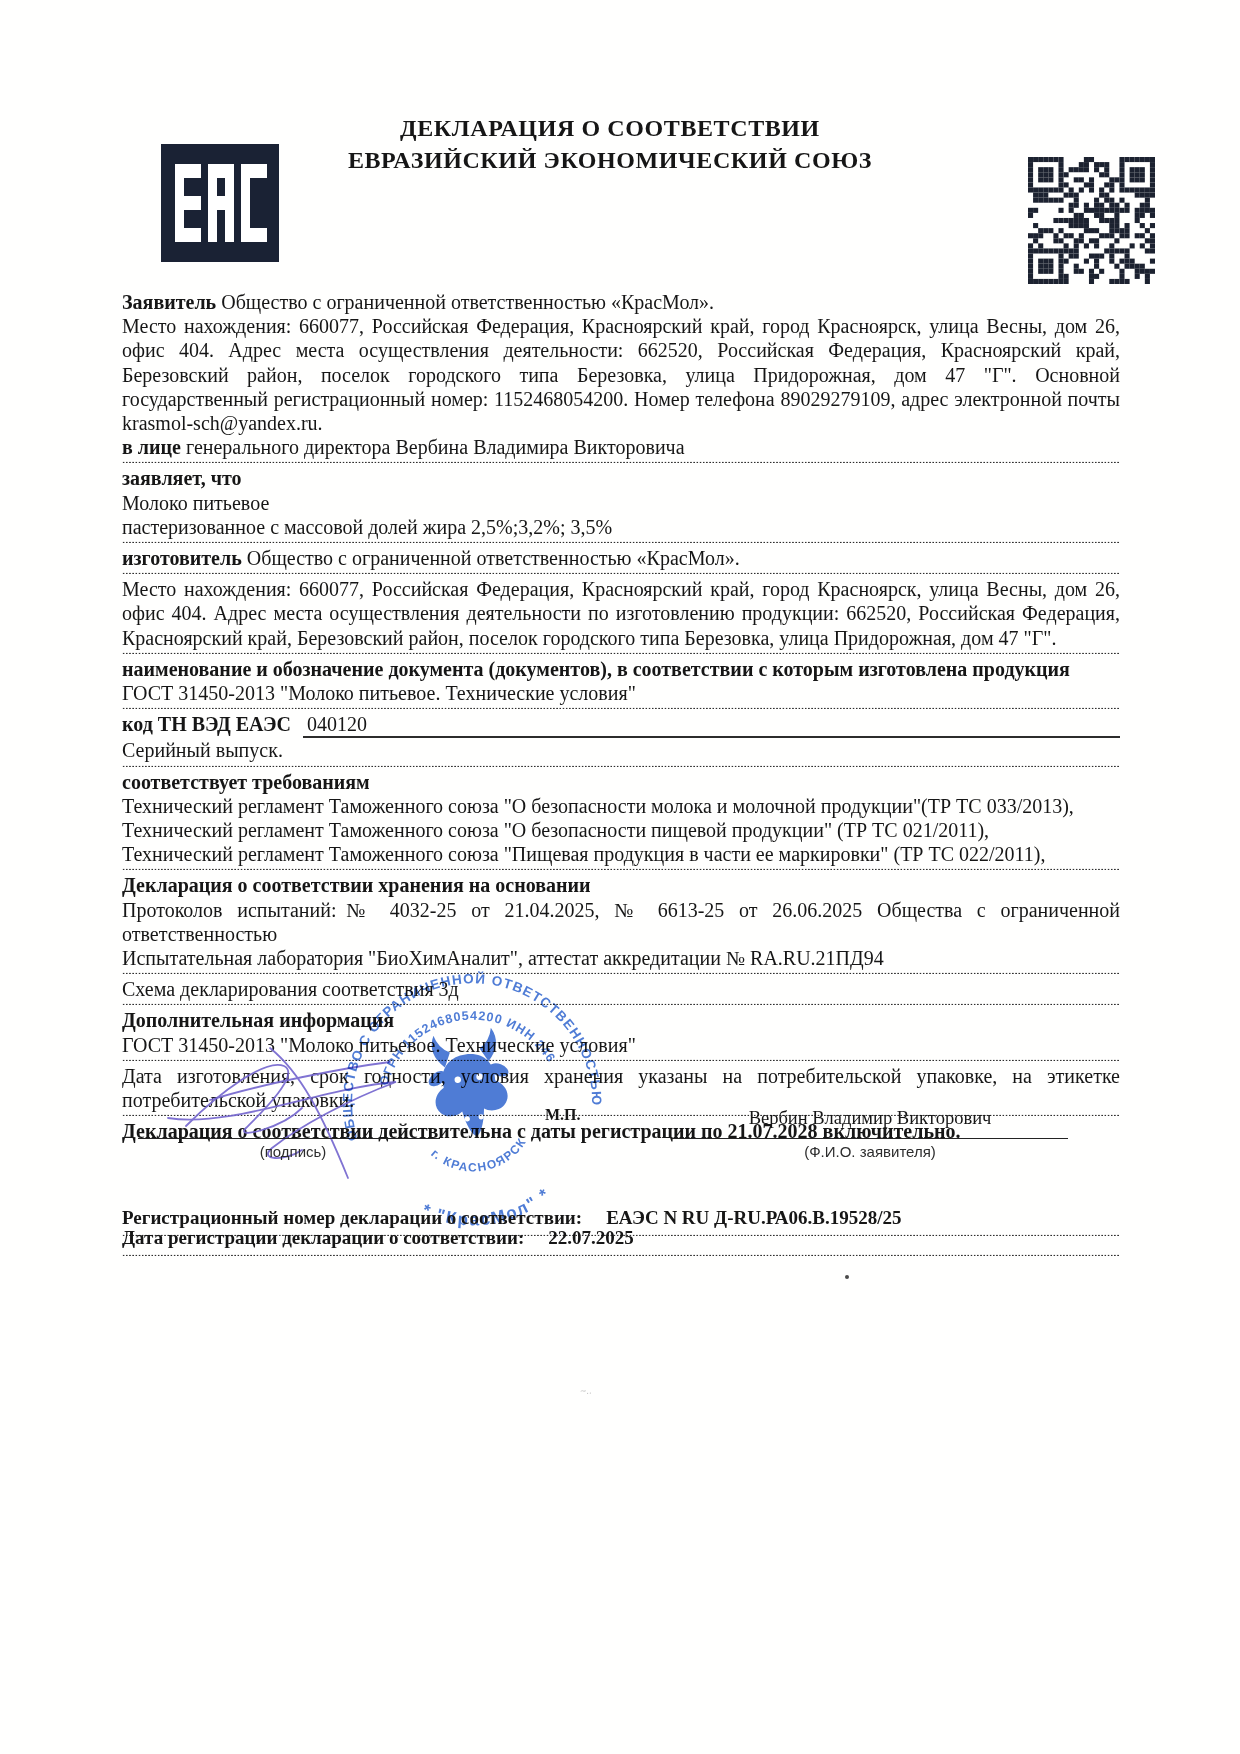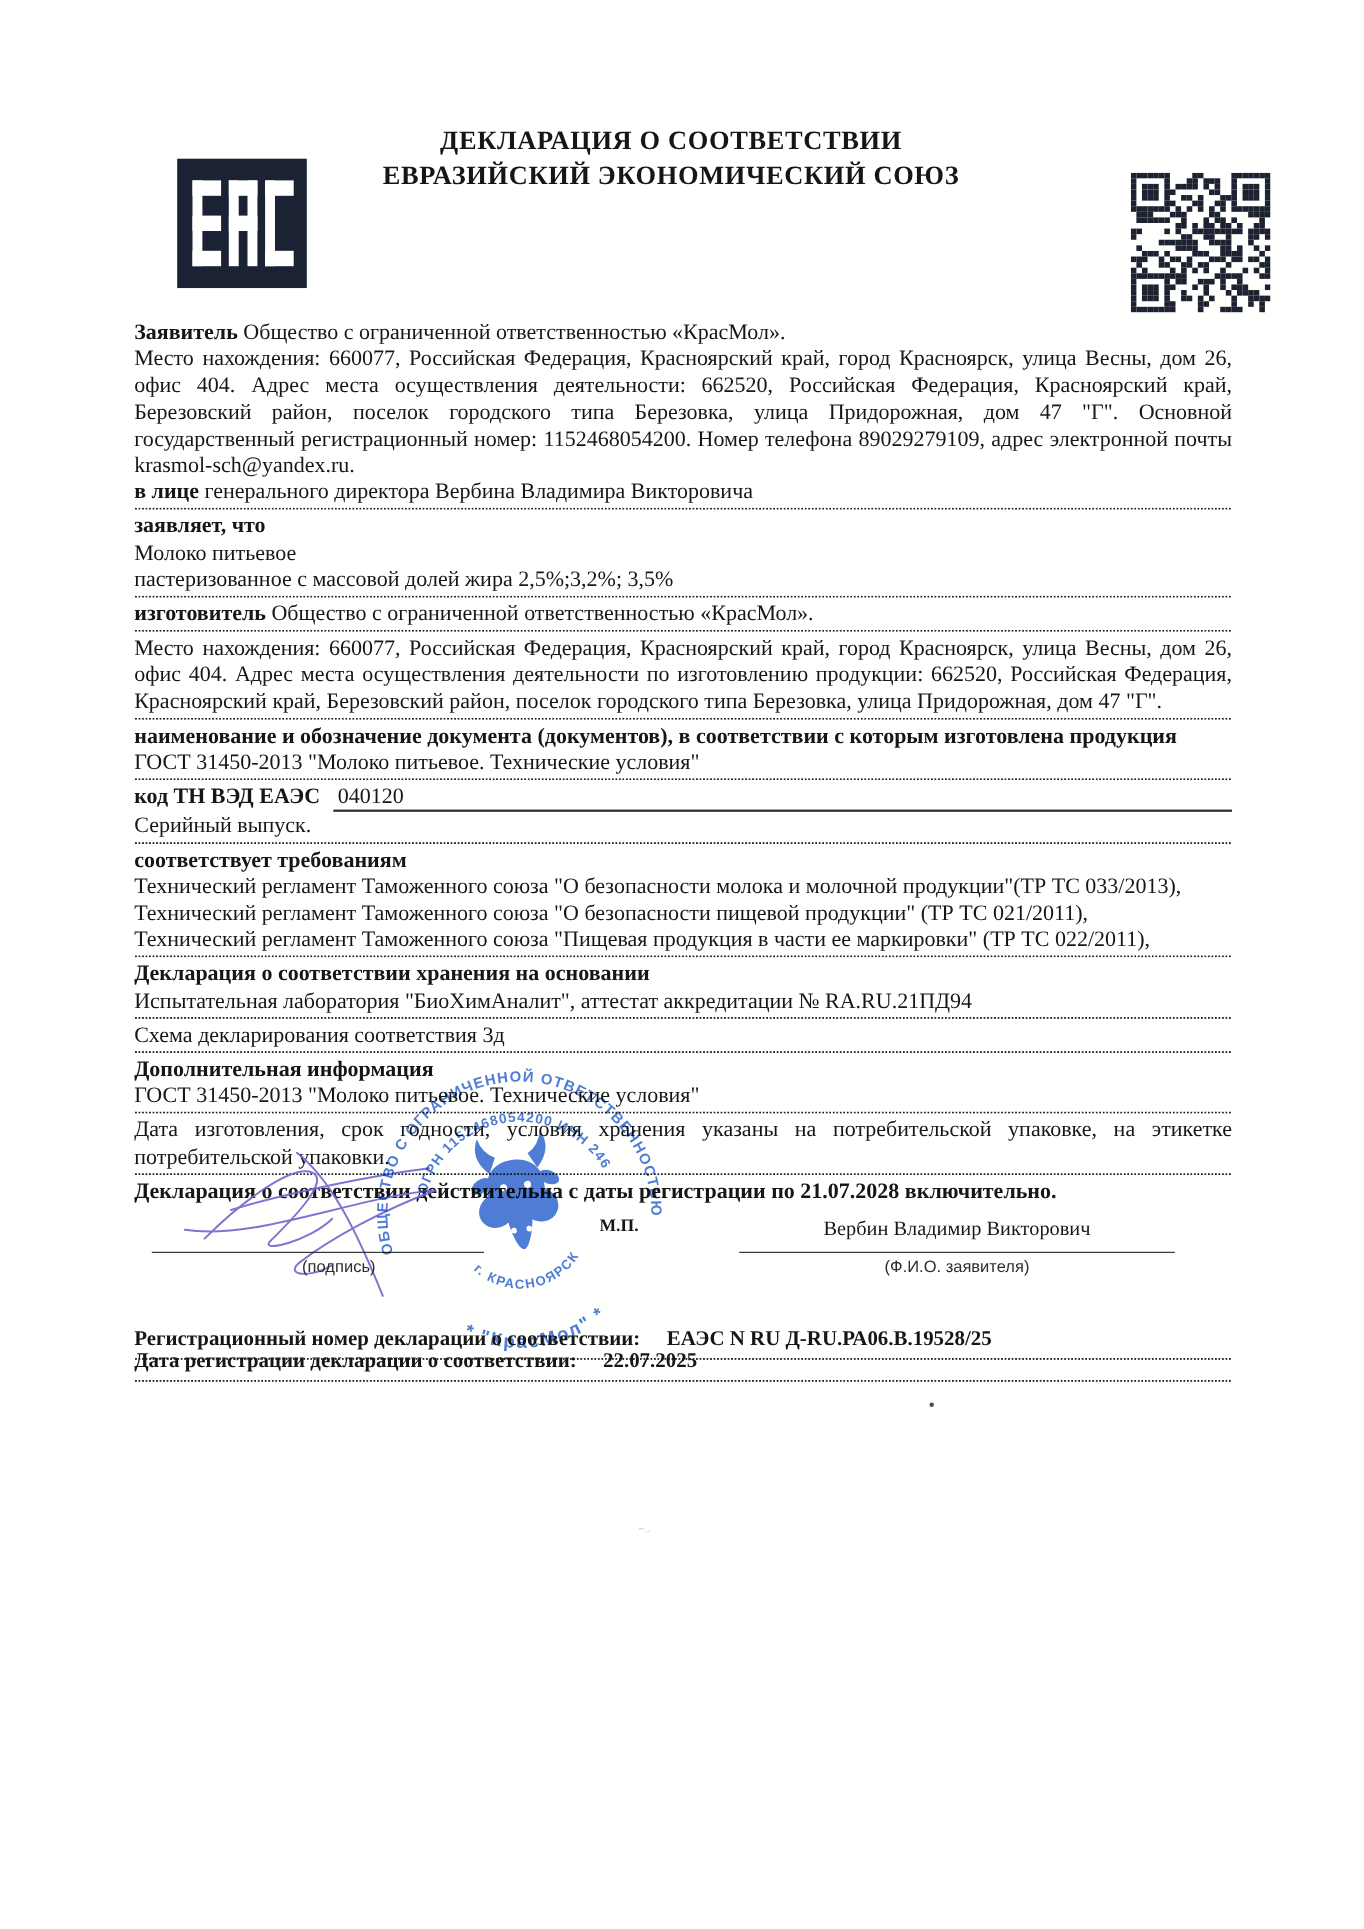--- a/index.html
+++ b/index.html
@@ -21,21 +21,21 @@
   .sep{height:3px;margin:2px 0;background-image:radial-gradient(circle,#1b1b1b 0.9px,rgba(0,0,0,0) 1.05px);
        background-size:3.2px 3.2px;background-repeat:repeat-x;background-position:0 50%;}
   .tnved{display:flex;align-items:flex-start;}
   .tnved .lbl{font-weight:bold;white-space:nowrap;}
   .tnved .val{flex:1;margin-left:12px;border-bottom:2px solid #2c2c2c;padding-left:4px;}
   .validity{margin-top:16px;font-weight:bold;}
 
   
   .sig-svg{position:absolute;left:150px;top:1030px;width:300px;height:160px;}
   .sig-rule{position:absolute;left:138px;top:1138px;width:302px;border-top:1.7px solid #232323;}
-  .sig-caption{position:absolute;left:168px;top:1143px;width:280px;text-align:center;
+  .sig-caption{position:absolute;left:153px;top:1143px;width:280px;text-align:center;
                font-family:"Liberation Sans",sans-serif;font-size:15px;color:#2d2d2d;}
   .mp-label{position:absolute;left:545px;top:1106px;font-weight:bold;font-size:16px;}
   .signer-rule{position:absolute;left:672px;top:1138px;width:396px;border-top:1.7px solid #232323;}
   .signer-name{position:absolute;left:672px;top:1108px;width:396px;text-align:center;font-size:18.5px;}
   .signer-caption{position:absolute;left:672px;top:1143px;width:396px;text-align:center;
                   font-family:"Liberation Sans",sans-serif;font-size:15px;color:#2d2d2d;}
   .stamp{position:absolute;left:322px;top:952px;width:300px;height:300px;
          mix-blend-mode:multiply;opacity:0.9;transform:rotate(-8deg);}
 
   
@@ -415,20 +415,21 @@
       <span class="val">040120</span>
     </div>
     <p>Серийный выпуск.</p>
     <div class="sep"></div>
     <p><b>соответствует требованиям</b></p>
     <p>Технический регламент Таможенного союза "О безопасности молока и молочной продукции"(ТР ТС 033/2013),</p>
     <p>Технический регламент Таможенного союза "О безопасности пищевой продукции" (ТР ТС 021/2011),</p>
     <p>Технический регламент Таможенного союза "Пищевая продукция в части ее маркировки" (ТР ТС 022/2011),</p>
     <div class="sep"></div>
     <p><b>Декларация о соответствии хранения на основании</b></p>
+    <p class="jline">Протоколов испытаний:№ 4032-25 от 21.04.2025, №  6613-25 от 26.06.2025 Общества с ограниченной ответственностью</p>
     <p>Испытательная лаборатория "БиоХимАналит", аттестат аккредитации № RA.RU.21ПД94</p>
     <div class="sep"></div>
     <p>Схема декларирования соответствия 3д</p>
     <div class="sep"></div>
     <p><b>Дополнительная информация</b></p>
     <p>ГОСТ 31450-2013 "Молоко питьевое. Технические условия"</p>
     <div class="sep"></div>
     <p class="just">Дата изготовления, срок годности, условия хранения указаны на потребительской упаковке, на этикетке потребительской упаковки.</p>
     <div class="sep"></div>
     <p class="validity">Декларация о соответствии действительна с даты регистрации по 21.07.2028 включительно.</p>

